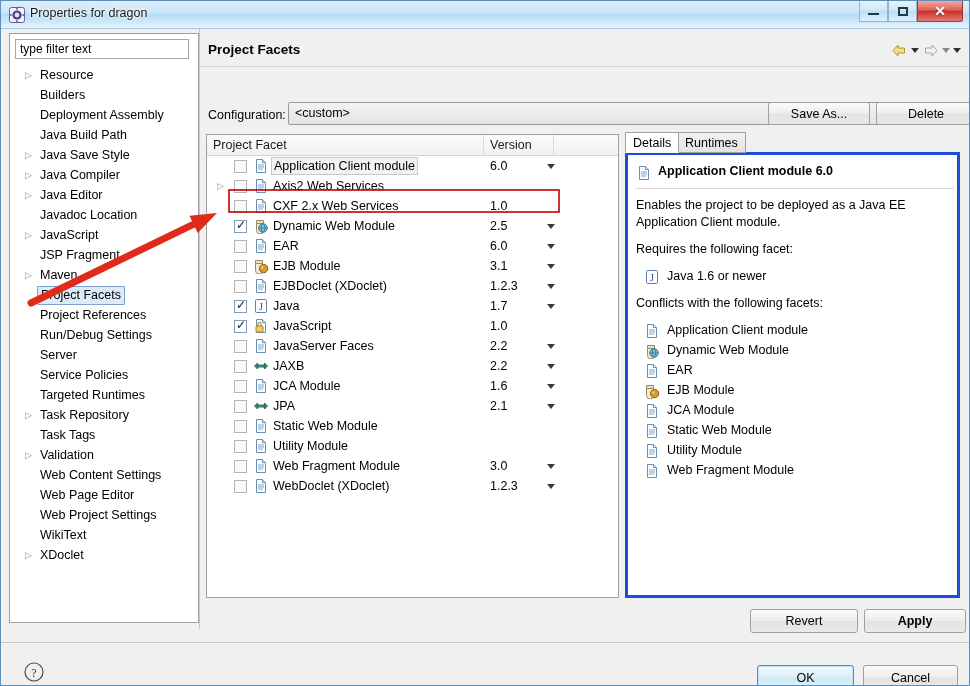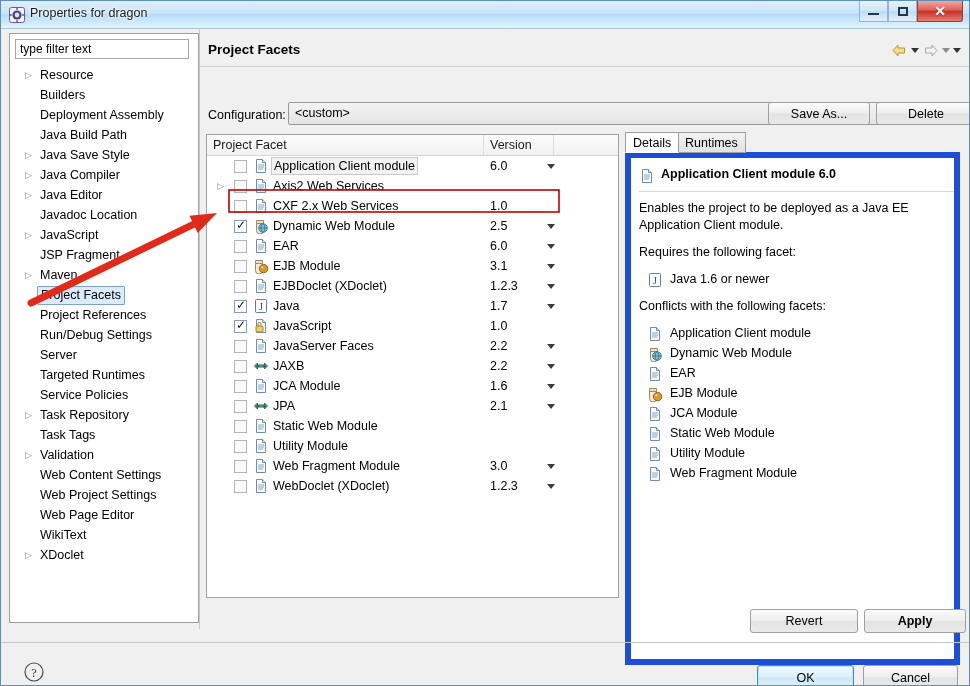--- a/index.html
+++ b/index.html
@@ -221,22 +221,22 @@
     left: 0; background: #ffffff;
     border: 1px solid #a0a0a0; border-bottom: 1px solid #ffffff;
     z-index: 3;
   }
   .dtab.inactive {
     left: 52px; background: linear-gradient(to bottom, #f2f2f2, #e2e2e2);
     border: 1px solid #a0a0a0;
     z-index: 2;
   }
   #details-pane {
-    position: absolute; left: 425px; top: 123px; width: 335px; height: 513px;
-    background: #ffffff; border: 6px solid #1d4ed8;
+    position: absolute; left: 425px; top: 123px; width: 335px; height: 446px;
+    background: #ffffff; border: 3px solid #1d4ed8;
     overflow: hidden;
     padding-left: 18px;
   }
   #dp-title-row {
     position: absolute; left: 8px; top: 8px; right: 8px; height: 21px;
   }
   #dp-title-icon { position: absolute; left: 0; top: 2px; width: 16px; height: 16px; }
   #dp-title-text {
     position: absolute; left: 22px; top: 1px;
     font-size: 12.5px; font-weight: bold; color: #000;
@@ -330,28 +330,28 @@
           <div class="tree-item"><span class="twisty">▷</span><span class="t-label">Java Compiler</span></div>
           <div class="tree-item"><span class="twisty">▷</span><span class="t-label">Java Editor</span></div>
           <div class="tree-item"><span class="t-label">Javadoc Location</span></div>
           <div class="tree-item"><span class="twisty">▷</span><span class="t-label">JavaScript</span></div>
           <div class="tree-item"><span class="t-label">JSP Fragment</span></div>
           <div class="tree-item"><span class="twisty">▷</span><span class="t-label">Maven</span></div>
           <div class="tree-item selected"><span class="t-label">Project Facets</span></div>
           <div class="tree-item"><span class="t-label">Project References</span></div>
           <div class="tree-item"><span class="t-label">Run/Debug Settings</span></div>
           <div class="tree-item"><span class="t-label">Server</span></div>
+          <div class="tree-item"><span class="t-label">Service Policies</span></div>
           <div class="tree-item"><span class="t-label">Targeted Runtimes</span></div>
-          <div class="tree-item"><span class="t-label">Service Policies</span></div>
           <div class="tree-item"><span class="twisty">▷</span><span class="t-label">Task Repository</span></div>
           <div class="tree-item"><span class="t-label">Task Tags</span></div>
           <div class="tree-item"><span class="twisty">▷</span><span class="t-label">Validation</span></div>
           <div class="tree-item"><span class="t-label">Web Content Settings</span></div>
+          <div class="tree-item"><span class="t-label">Web Page Editor</span></div>
           <div class="tree-item"><span class="t-label">Web Project Settings</span></div>
-          <div class="tree-item"><span class="t-label">Web Page Editor</span></div>
           <div class="tree-item"><span class="t-label">WikiText</span></div>
           <div class="tree-item"><span class="twisty">▷</span><span class="t-label">XDoclet</span></div>
         </div>
     </div>
 
     <div id="right-panel">
 
       <div id="page-title">Project Facets</div>
 
       <div id="nav-icons">

